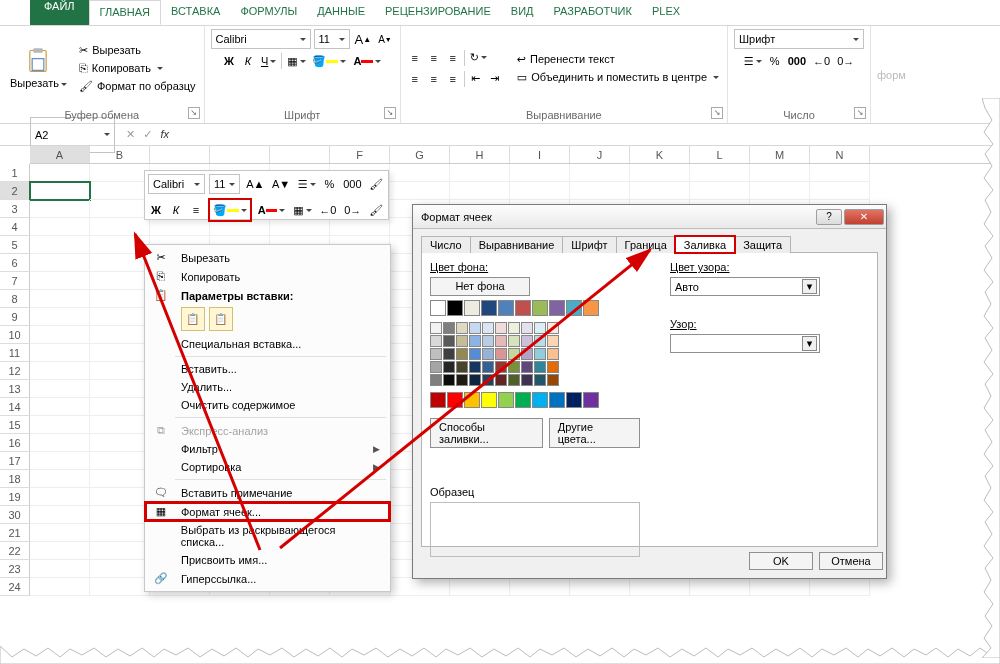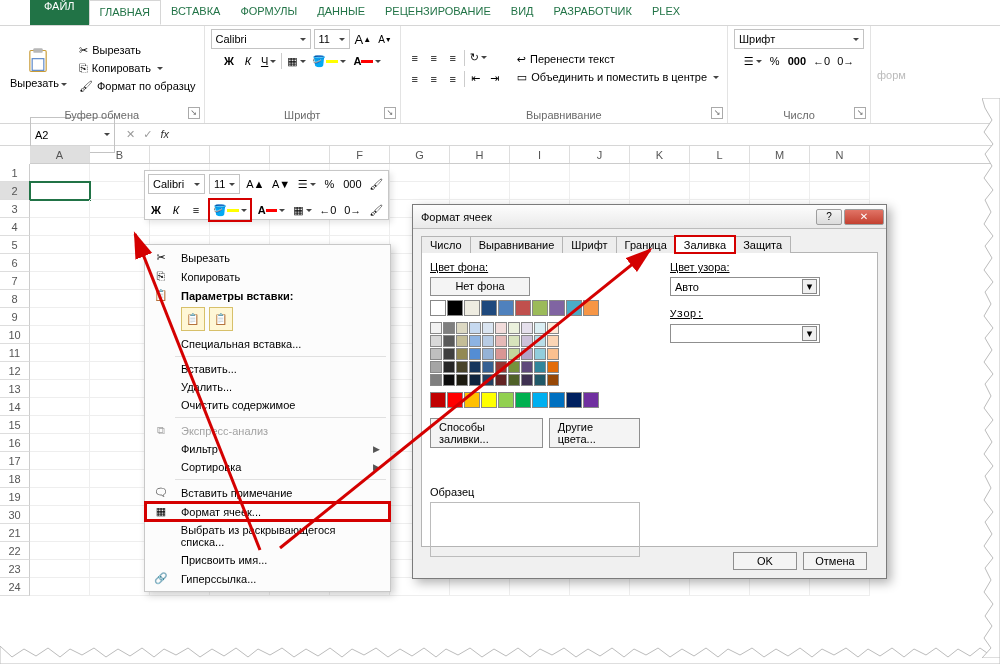--- a/index.html
+++ b/index.html
@@ -82,21 +82,21 @@
 .fieldlabel{ text-decoration:underline; margin-bottom:4px; display:block;}
 .combolike{ border:1px solid #8f8f8f; height:19px; width:150px; display:flex; align-items:center; justify-content:space-between; padding:0 2px 0 4px; background:#fff;}
 .combolike .cary{ width:15px; height:15px; background:#f0f0f0; border:1px solid #888; text-align:center; line-height:12px;}
 .ncol-btn{ border:1px solid #8f8f8f; width:100px; height:19px; text-align:center; line-height:17px; background:#f4f4f4;}
 .swatches{ margin-top:4px;}
 .swline{ display:flex; gap:1px; margin-bottom:1px;}
 .sw{ width:12px;height:12px; border:1px solid #888;}
 .sw.big{width:16px;height:16px;}
 .smbtn{ border:1px solid #8f8f8f; padding:2px 8px; background:#f4f4f4;}
 .samplebox{ border:1px solid #bcbcbc; height:55px; margin-top:4px;}
-.dlg-footer{ position:absolute; right:19px; bottom:8px; display:flex; gap:6px;}
+.dlg-footer{ position:absolute; right:3px; bottom:8px; display:flex; gap:6px;}
 .dlg-footer .smbtn{ width:64px; text-align:center;}
 
 
 .arrow1,.arrow2,.arrowL{ position:absolute; pointer-events:none;}
 
 
 .torn { position:absolute; pointer-events:none; }
 .torn-bottom{ left:0; bottom:0; width:1000px; height:18px; }
 .torn-right{ top:98px; right:0; width:18px; height:560px;}
 </style>
@@ -911,21 +911,21 @@
         <span>Образец</span>
         <div class="samplebox"></div>
       </div>
     </div>
     <div class="dlg-right">
       <span class="fieldlabel">Цвет узора:</span>
       <div class="combolike">
           <span>Авто</span>
           <span class="cary">▾</span>
         </div>
-      <span class="fieldlabel" style="margin-top:12px;font-family:Liberation Mono, monospace;">Узор:</span>
+      <span class="fieldlabel" style="margin-top:22px;">Узор:</span>
       <div class="combolike">
           <span></span>
           <span class="cary">▾</span>
         </div>
     </div>
   </div>
   <div class="dlg-footer">
     <div class="smbtn">OK</div>
     <div class="smbtn">Отмена</div>
   </div>

